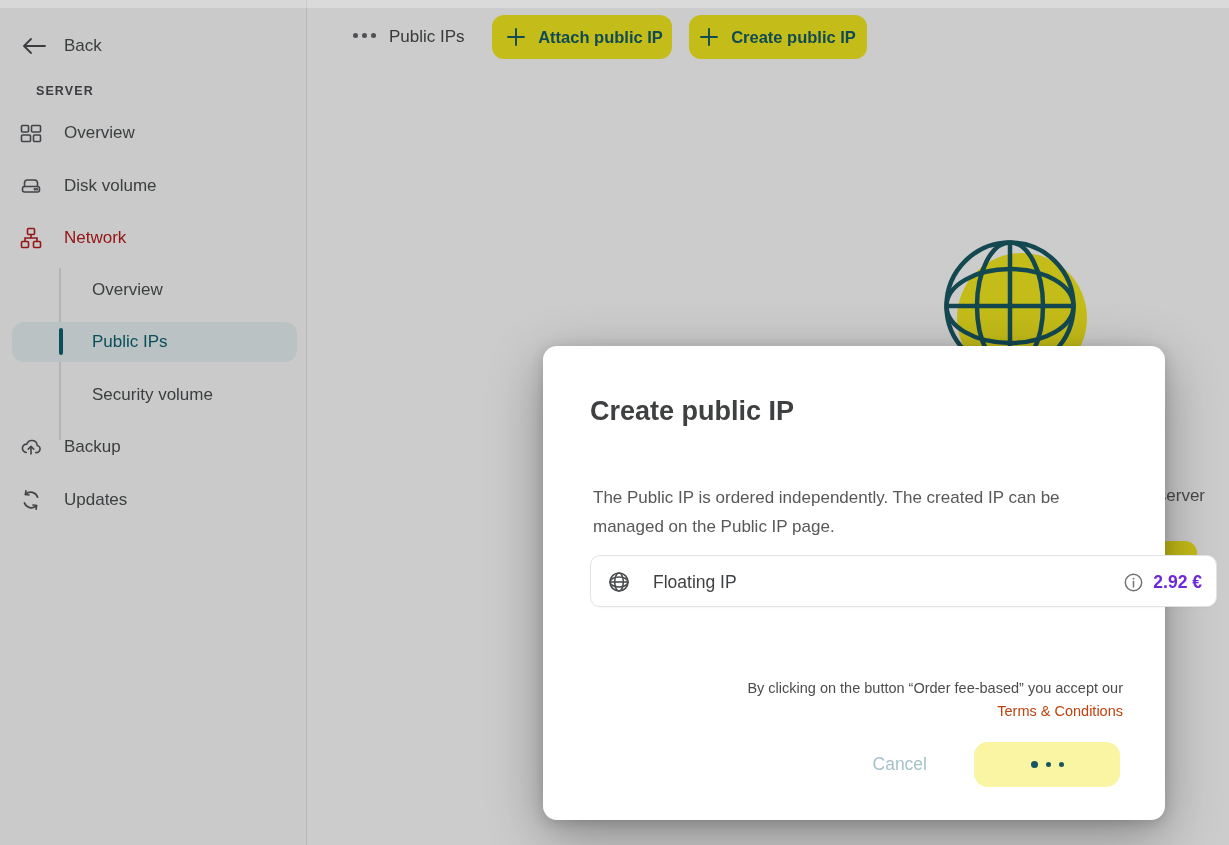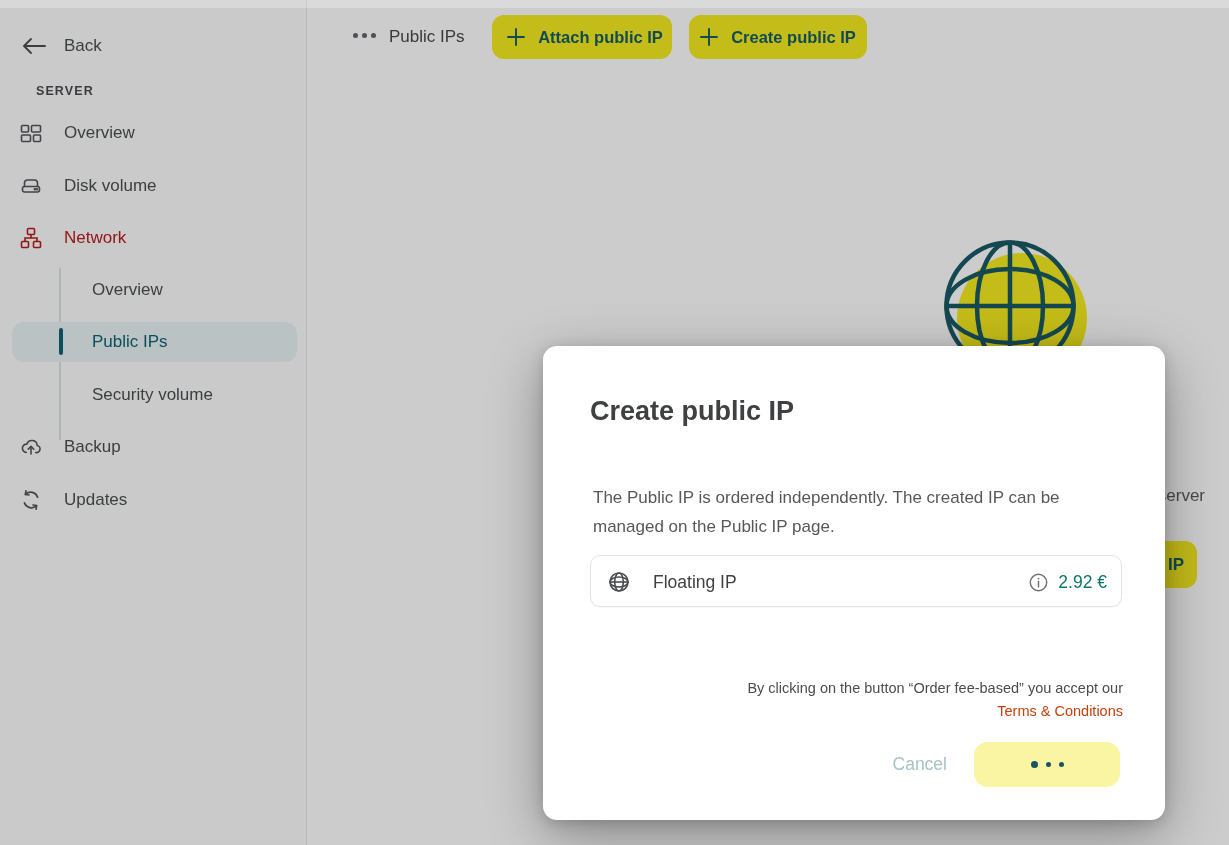--- a/index.html
+++ b/index.html
@@ -43,31 +43,31 @@
   .backdrop{position:absolute;inset:0;background:rgba(0,0,0,0.2);z-index:10;}
   .window-strip{position:absolute;left:0;top:0;width:1229px;height:8px;background:rgba(255,255,255,0.28);z-index:11;}
   
   .modal{
     position:absolute;left:543px;top:346px;width:622px;height:474px;z-index:12;background:#fff;border-radius:14px;
     box-shadow:0 16px 55px rgba(0,0,0,0.33),0 3px 14px rgba(0,0,0,0.16);
   }
   .m-title{position:absolute;left:47px;top:48px;font-size:27px;line-height:34px;font-weight:bold;color:#3e4042;}
   .m-desc{position:absolute;left:50px;top:137px;width:540px;font-size:17px;line-height:29px;color:#57585a;}
   .m-row{
-    position:absolute;left:47px;top:209px;width:532px;height:52px;background:#fff;border:1px solid #e2e3e4;border-radius:10px;
+    position:absolute;left:47px;top:209px;width:627px;height:52px;background:#fff;border:1px solid #e2e3e4;border-radius:10px;
     display:flex;align-items:center;padding:2px 14px 0 16px;cursor:pointer;box-shadow:0 1px 2px rgba(0,0,0,0.03);
   }
   .m-row .gl{width:24px;height:24px;color:#4b4d4f;display:flex;}
   .m-row .rlbl{margin-left:22px;font-size:17.5px;color:#3f4143;}
   .m-row .sp{flex:1;}
   .m-row .inf{width:21px;height:21px;color:#6e7072;display:flex;cursor:pointer;}
-  .m-row .price{margin-left:9px;font-size:17.5px;font-weight:normal;color:#0f766e;}
+  .m-row .price{margin-left:9px;font-size:17.5px;font-weight:bold;color:#6d28d9;}
   .m-terms{position:absolute;right:42px;top:331px;text-align:right;font-size:14.5px;line-height:23px;color:#4b4c4e;}
   .m-terms .lnk{color:#c2410c;cursor:pointer;}
-  .m-footer{position:absolute;right:45px;top:396px;display:flex;align-items:center;gap:21px;}
+  .m-footer{position:absolute;right:45px;top:396px;display:flex;align-items:center;gap:41px;}
   .cancel{font-size:17.5px;color:#a5c3c9;cursor:pointer;background:none;border:none;font-family:inherit;}
   .loadbtn{
     width:146px;height:45px;border-radius:14px;background:#faf5a3;border:none;cursor:pointer;
     display:flex;align-items:center;justify-content:center;gap:8px;
   }
   .loadbtn i{border-radius:50%;background:#185560;}
   .loadbtn i:nth-child(1){width:7px;height:7px;}
   .loadbtn i:nth-child(2){width:5px;height:5px;}
   .loadbtn i:nth-child(3){width:5px;height:5px;}
   svg{display:block;}

